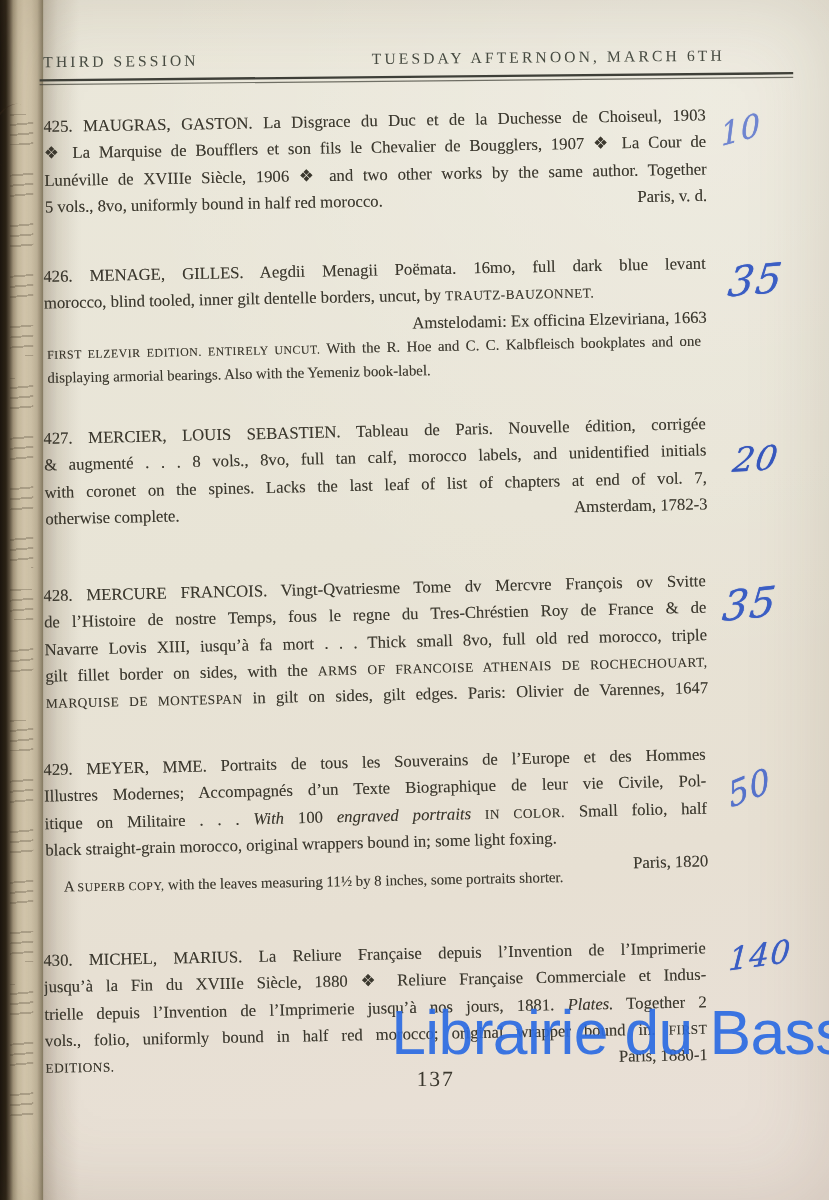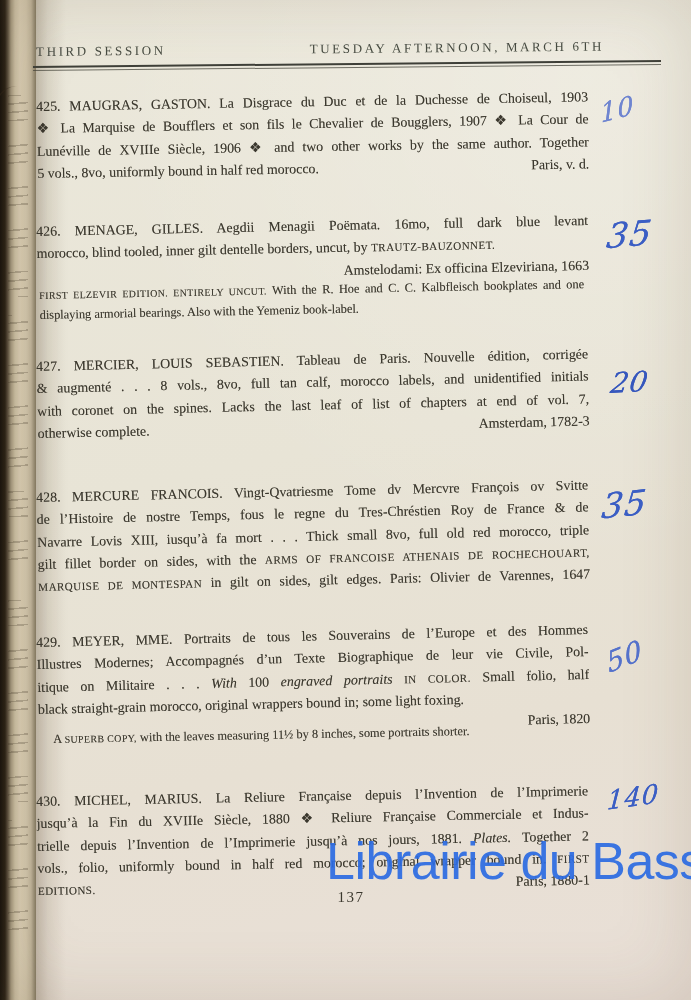--- a/index.html
+++ b/index.html
@@ -61,21 +61,21 @@
     text-shadow:0 0 .4px rgba(60,55,45,.45);
   }
   .note .line{height:20px;line-height:20px;}
   .price{
     position:absolute;z-index:30;font-family:"DejaVu Serif",serif;font-style:italic;
     text-shadow:0 0 .6px currentColor;white-space:nowrap;
   }
   .price span{display:inline-block;transform:skewX(-12deg);letter-spacing:1px;}
   .page-number{
     position:absolute;left:36px;top:889px;width:630px;text-align:center;
-    font-size:15px;letter-spacing:1.5px;color:#3b382e;
+    font-size:18px;letter-spacing:1.5px;color:#3b382e;padding-left:12px;
   }
   .vignette{position:absolute;inset:0;box-shadow:inset 0 0 70px rgba(110,90,60,.18);pointer-events:none;}
   .watermark{
     position:absolute;left:326px;top:831px;z-index:40;
     font-family:"Liberation Sans","DejaVu Sans",sans-serif;
     font-size:52px;font-weight:400;letter-spacing:-.5px;
     color:#2d6ce2;opacity:.93;white-space:nowrap;
   }
 </style>
 </head>

